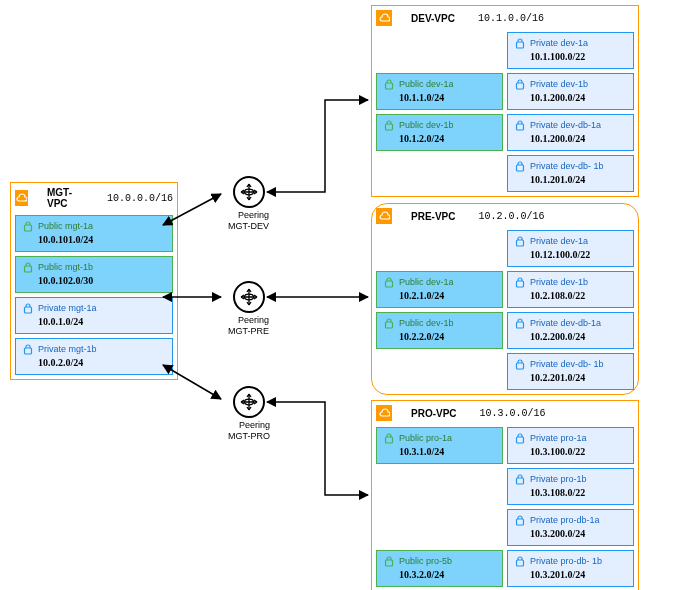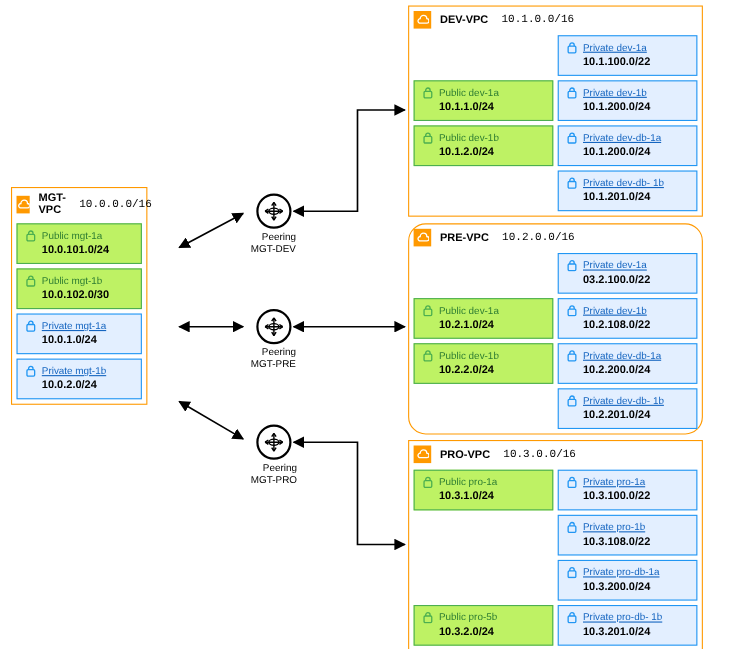--- a/index.html
+++ b/index.html
@@ -13,51 +13,51 @@
     position: relative;
   }
   .vpc {
     position: absolute;
     border: 1px solid #ff9900;
     padding: 4px;
   }
   .vpc-header {
     display: flex;
     align-items: center;
-    gap: 8px;
+    gap: 19px;
     margin-bottom: 6px;
   }
   .vpc-icon {
     width: 16px; height: 16px;
     background: #ff9900;
     display: flex; align-items: center; justify-content: center;
   }
   .vpc-icon svg { width: 12px; height: 12px; }
   .vpc-name { font-weight: 700; font-size: 10px; }
   .vpc-cidr { font-family: "Courier New", monospace; font-size: 10px; margin-left: 4px;}
   .vpc-body { display: flex; gap: 4px; }
   .col { display: flex; flex-direction: column; gap: 4px; }
   .subnet {
     width: 112px;
     padding: 4px 6px 6px 6px;
     border: 1px solid;
     display: flex;
     flex-direction: column;
     gap: 2px;
   }
-  .subnet.public  { background: #bef264; border-color: #4caf50; }
+  .subnet.public  { background: #7dd3fc; border-color: #4caf50; }
   .subnet.private { background: #e3efff; border-color: #2196f3; }
   .subnet-row1 { display: flex; align-items: center; gap: 4px; }
   .lock { width: 12px; height: 12px; display:flex; align-items:center; justify-content:center;}
   .lock.pub svg { stroke:#4caf50; }
   .lock.pri svg { stroke:#2196f3; }
   .subnet-label { font-size: 9px; }
   .subnet.public  .subnet-label { color: #2e7d32; }
-  .subnet.private .subnet-label { color: #1565c0; text-decoration: underline; }
-  .subnet-cidr { font-family: Liberation Sans, sans-serif; font-size: 10px; font-weight: 700; padding-left: 16px;}
+  .subnet.private .subnet-label { color: #1565c0; }
+  .subnet-cidr { font-family: Liberation Serif, serif; font-size: 10px; font-weight: 700; padding-left: 16px;}
   .peering {
     position: absolute;
     text-align: right;
     font-size: 9px;
     line-height: 1.2;
   }
   .peering .circ {
     width: 32px; height: 32px; border: 2px solid #000; border-radius: 50%;
     margin: 0 auto 2px auto; display:flex; align-items:center; justify-content:center;
     background:#fff;
@@ -85,21 +85,21 @@
       <path d="M11 3 L11 19 M3 11 L19 11" stroke="#000" stroke-width="1.3" fill="none"></path>
       <path d="M11 3 l-2 3 M11 3 l2 3 M11 19 l-2 -3 M11 19 l2 -3 M3 11 l3 -2 M3 11 l3 2 M19 11 l-3 -2 M19 11 l-3 2" stroke="#000" stroke-width="1.3" fill="none"></path>
       <path d="M6.5 11 a4.5 2.8 0 0 1 9 0 a4.5 2.8 0 0 1 -9 0" stroke="#000" stroke-width="1.3" fill="none"></path>
     </g>
     <marker id="ah" viewBox="0 0 10 10" refX="9" refY="5" markerWidth="7" markerHeight="7" orient="auto-start-reverse">
       <path d="M0 0 L10 5 L0 10 Z" fill="#000"></path>
     </marker>
   </defs>
 </svg>
 
-<div class="vpc" style="left:10px; top:170px; width:124px;">
+<div class="vpc" style="left:10px; top:182px; width:168px;">
   <div class="vpc-header">
     <span class="vpc-icon">
         <svg viewBox="0 0 12 12">
           <use href="#cloud-icon"></use>
         </svg>
       </span>
     <span class="vpc-name">MGT-VPC</span>
     <span class="vpc-cidr">10.0.0.0/16</span>
   </div>
   <div class="col" style="width:100%">
@@ -272,21 +272,21 @@
     <div class="col" style="width:128px;">
       <div class="subnet private" style="width:100%">
         <div class="subnet-row1">
             <span class="lock pri">
               <svg viewBox="0 0 12 12">
                 <use href="#lock-icon"></use>
               </svg>
             </span>
             <span class="subnet-label">Private dev-1a</span>
           </div>
-        <div class="subnet-cidr">03.2.100.0/22</div>
+        <div class="subnet-cidr">10.12.100.0/22</div>
       </div>
       <div class="subnet private" style="width:100%">
         <div class="subnet-row1">
             <span class="lock pri">
               <svg viewBox="0 0 12 12">
                 <use href="#lock-icon"></use>
               </svg>
             </span>
             <span class="subnet-label">Private dev-1b</span>
           </div>

